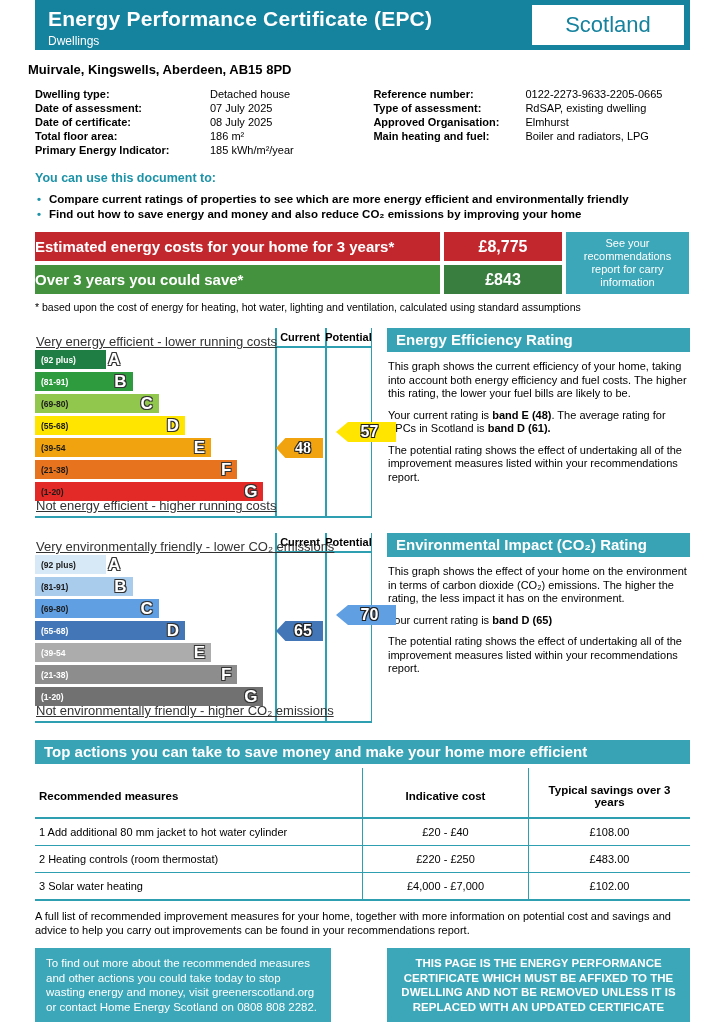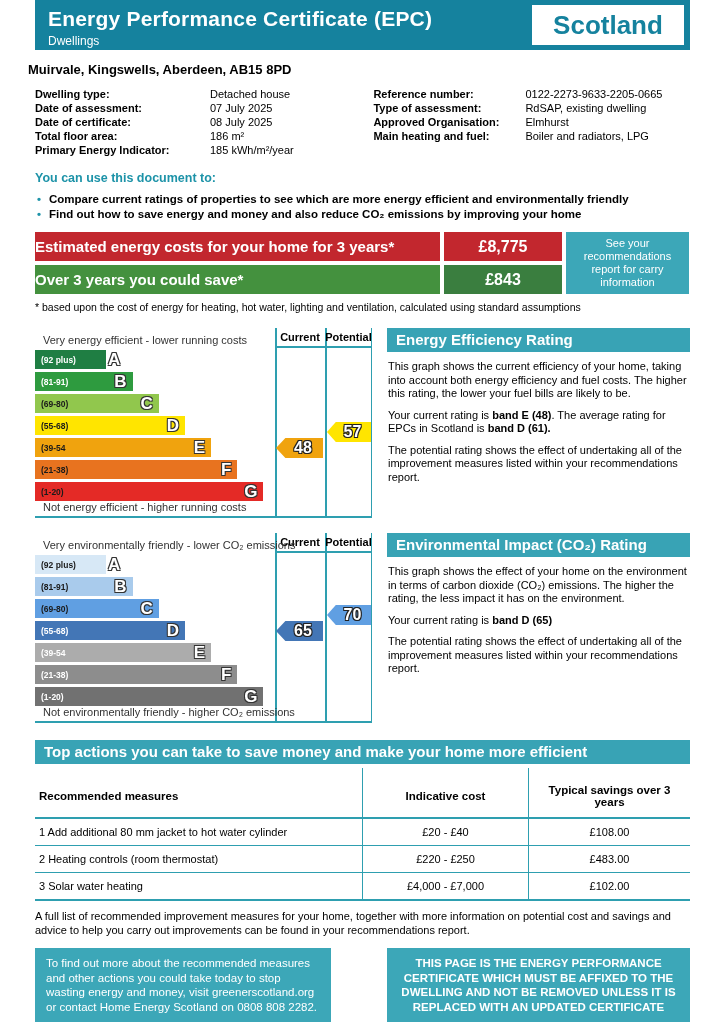--- a/index.html
+++ b/index.html
@@ -6,21 +6,21 @@
   body { background:#ffffff; font-family:"Liberation Sans", sans-serif; color:#000; }
   .page { width:724px; height:1024px; background:#fff; position:relative; overflow:hidden; }
   .content { width:655px; margin-left:35px; }
 
   
   .masthead { height:50px; display:flex; align-items:stretch; }
   .mast-left { flex:1; padding:7px 0 0 13px; }
   .mast-title { color:#fff; font-size:21px; font-weight:bold; letter-spacing:0.2px; }
   .mast-sub { color:#fff; font-size:12px; margin-top:3px; }
   .scotland-box { background:#fff; margin:5px 6px 5px 0; width:152px; display:flex; align-items:center; justify-content:center; }
-  .scotland-box span { font-size:26px; font-weight:bold; }
+  .scotland-box span { font-size:22px; font-weight:normal; }
 
   .address { margin-top:12px; margin-left:-7px; font-size:13px; font-weight:bold; }
 
   
   .details { margin-top:10px; display:flex; font-size:11px; line-height:14px; }
   .dcol-left { width:332px; }
   .dcol-right { width:323px; margin-left:13px; }
   .drow { display:flex; }
   .dlabel { font-weight:bold; }
   .dcol-left .dlabel { width:175px; }
@@ -41,35 +41,35 @@
 
   
   .rating-row { margin-top:15px; display:flex; gap:15px; }
   .chart { width:337px; height:190px; position:relative; flex:none; }
   .vline { position:absolute; top:0; bottom:0; width:1.5px; }
   .hline-head { position:absolute; top:18px; left:240px; right:0; height:1.5px; }
   .hline-bottom { position:absolute; bottom:0; left:0; right:0; height:2px; }
   .col-head { position:absolute; top:3px; font-size:11px; font-weight:bold; text-align:center; }
   .col-head.cur { left:240px; width:50px; }
   .col-head.pot { left:290px; width:47px; }
-  .chart-top-label, .chart-bottom-label { position:absolute; left:8px; font-size:11px; color:#333; }
+  .chart-top-label, .chart-bottom-label { position:absolute; left:1px; font-size:13px; color:#333;text-decoration:underline; }
   .chart-top-label { top:6px; }
   .chart-bottom-label { bottom:5px; }
   .bands { position:absolute; top:22px; left:0; width:238px; }
   .band-row { height:22px; }
   .band-bar { height:19px; display:flex; align-items:center; justify-content:space-between; padding:0 6px;gap:32px; }
   .band-range { font-size:8.5px; font-weight:bold; white-space:nowrap; }
   .band-letter { font-size:17px; font-weight:bold; color:#fff; line-height:17px;
     text-shadow:-1px -1px 0 #333,1px -1px 0 #333,-1px 1px 0 #333,1px 1px 0 #333; }
   .arrow { position:absolute; height:20px; display:flex; align-items:center; justify-content:center; padding-left:7px;
     clip-path:polygon(0% 50%, 20% 0%, 100% 0%, 100% 100%, 20% 100%);
     color:#fff; font-size:16px; font-weight:bold;
     text-shadow:-1px -1px 0 #222,1px -1px 0 #222,-1px 1px 0 #222,1px 1px 0 #222; }
   .arrow.cur { left:241px; width:47px; }
-  .arrow.pot { left:292px; width:44px; }
+  .arrow.pot { left:301px; width:60px; }
 
   .panel { flex:1; }
   .panel-heading { color:#fff; font-size:15px; font-weight:bold; padding:3px 9px 4px 9px; }
   .panel p { font-size:11px; line-height:13.5px; margin-top:8px; padding-left:1px; }
 
   
   .actions-heading { margin-top:17px; color:#fff; font-size:15px; font-weight:bold; padding:3px 9px 4px 9px; }
   .rec-table { margin-top:4px; display:grid; grid-template-columns:327px 166px 162px; }
   .tc { font-size:11px; padding:7px 4px; display:flex; align-items:center; }
   .tc.c2, .tc.c3 { justify-content:center; text-align:center; }
@@ -210,21 +210,21 @@
               <span class="band-letter">F</span>
             </div>
           </div>
           <div class="band-row">
             <div class="band-bar" style="background-color: rgb(228, 42, 38); width: 96%; color: rgb(26, 26, 26);">
               <span class="band-range">(1-20)</span>
               <span class="band-letter">G</span>
             </div>
           </div>
         </div>
-        <div class="arrow cur" style="top: 110px; background-color: rgb(240, 163, 14);">48</div>
+        <div class="arrow cur" style="top: 110px; background-color: rgb(240, 163, 14); font-family: Liberation Serif, serif;">48</div>
         <div class="arrow pot" style="top: 94px; background-color: rgb(255, 229, 0);">57</div>
         <div class="chart-bottom-label">Not energy efficient - higher running costs</div>
       </div>
       <div class="panel">
         <div class="panel-heading" style="background-color: rgb(56, 163, 181);">Energy Efficiency Rating</div>
         <p>This graph shows the current efficiency of your home, taking into account both energy efficiency and fuel costs. The higher this rating, the lower your fuel bills are likely to be.</p>
         <p><span>Your current rating is </span><b>band E (48)</b><span>. The average rating for EPCs in Scotland is </span><b>band D (61).</b></p>
         <p>The potential rating shows the effect of undertaking all of the improvement measures listed within your recommendations report.</p>
       </div>
     </div>

